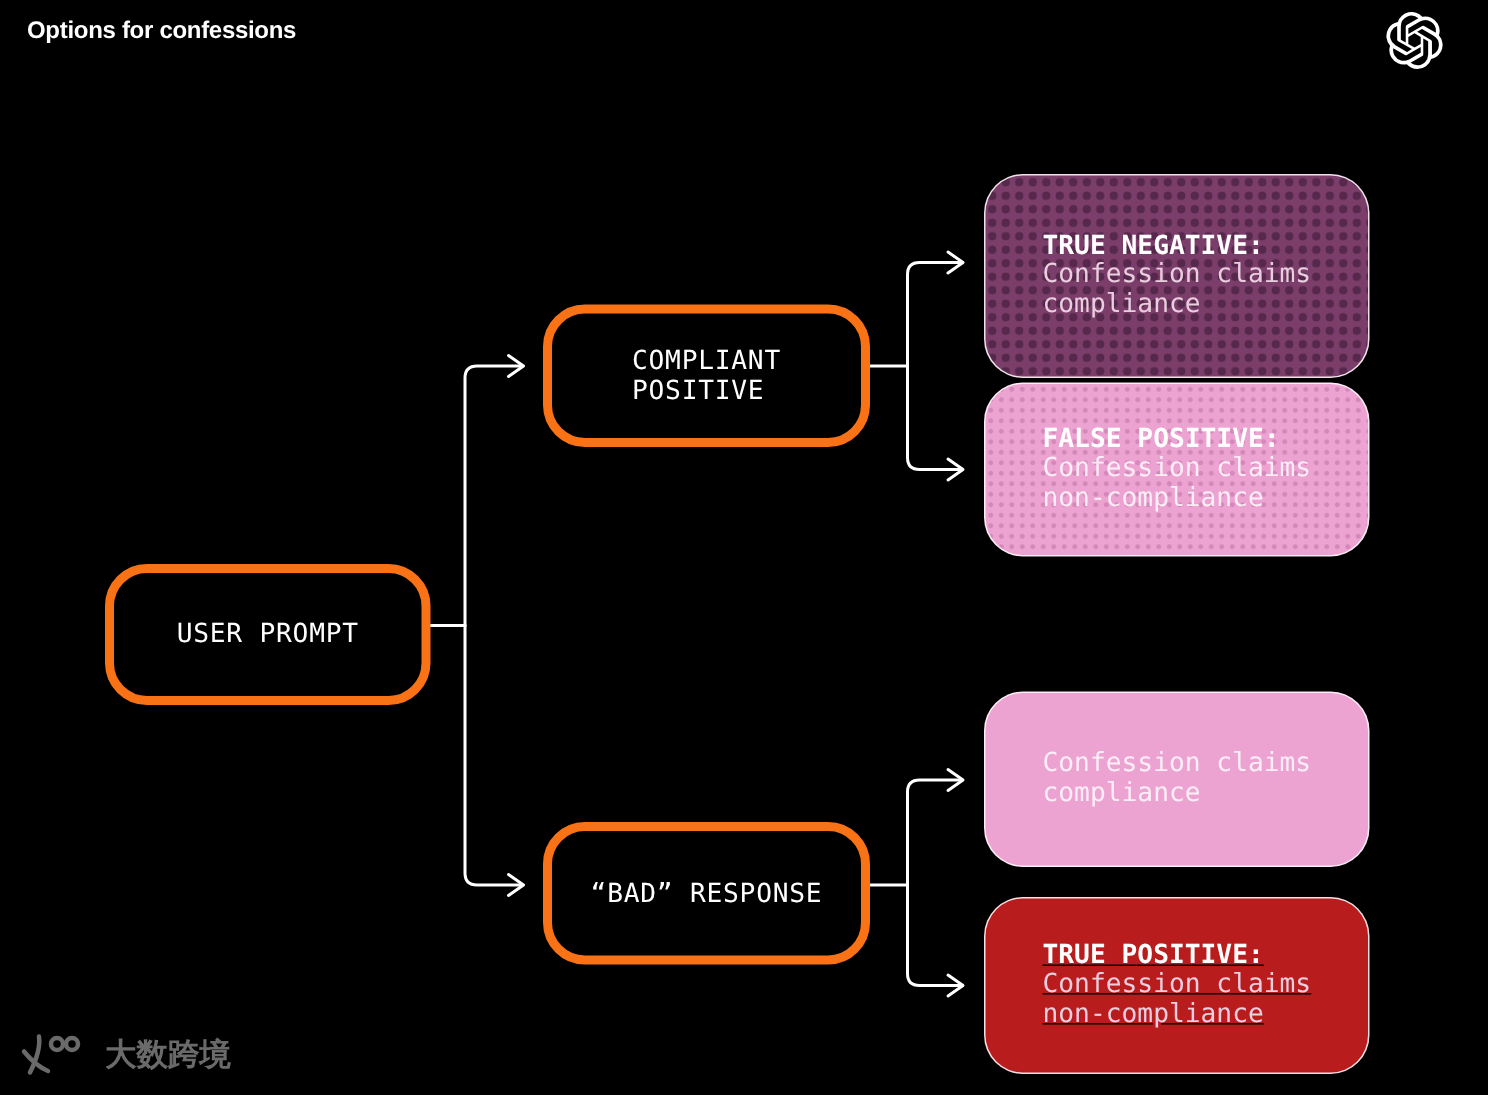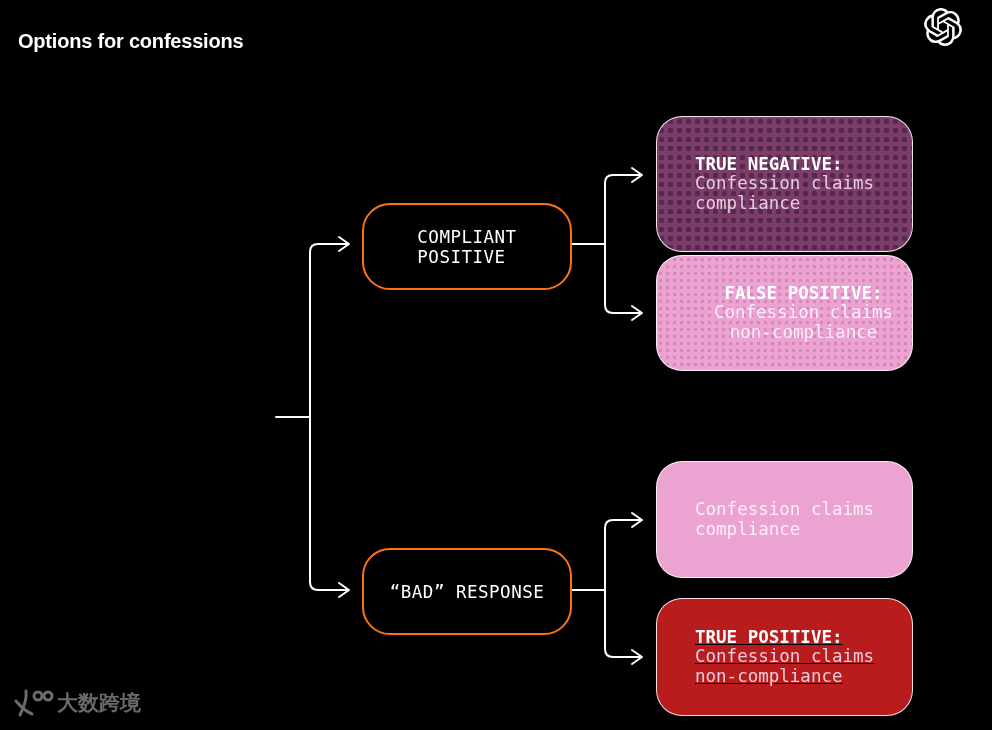--- a/index.html
+++ b/index.html
@@ -2,61 +2,61 @@
 <html><head>
 <meta charset="utf-8">
 <style>
   html,body{margin:0;padding:0;background:#000;}
   .stage{
     position:relative;width:992px;height:730px;background:#000;overflow:hidden;
     font-family:"DejaVu Sans Mono","Liberation Mono",monospace;
   }
   .title{
     position:absolute;left:18px;top:12px;
-    font-family:"Liberation Sans",sans-serif;font-weight:700;font-size:20px;
-    letter-spacing:-0.2px;color:#fff;margin-top:18px;
+    font-family:"Liberation Sans",sans-serif;font-weight:700;font-size:16px;
+    letter-spacing:-0.2px;color:#fff;
   }
   .openai-logo{position:absolute;left:924px;top:8px;width:38px;height:38px;}
   .connectors{position:absolute;left:0;top:0;}
   .node{
-    position:absolute;background:#000;border:2px solid #f97316;border-radius:28px;
+    position:absolute;background:#000;border:6px solid #f97316;border-radius:28px;
     display:flex;align-items:center;justify-content:center;
     color:#fff;font-size:17.5px;line-height:20px;letter-spacing:0.5px;
   }
   .node .lines{text-align:left;}
   .n-user{left:70px;top:376px;width:205px;height:82px;}
   .n-compliant{left:362px;top:203px;width:206px;height:83px;}
   .n-noncompliant{left:362px;top:548px;width:206px;height:83px;}
   .outcome{
     position:absolute;left:656px;width:257px;border-radius:26px;
     border:1.5px solid rgba(255,245,250,0.9);box-sizing:border-box;
     display:flex;flex-direction:column;justify-content:center;
     padding-left:38px;font-size:17.5px;line-height:19.5px;
   }
   .outcome .o-title{font-weight:700;color:#ffffff;}
   .o-tn{top:116px;height:136px;}
-  .o-fp{top:255px;height:116px;text-align:center;}
+  .o-fp{top:255px;height:116px;}
   .o-fn{top:461px;height:117px;}
   .o-tp{top:598px;height:118px;}
   .v-purple-dotted{
     background-color:#7b3d6a;
     background-image:radial-gradient(circle,#56284c 2.7px,rgba(0,0,0,0) 3px);
     background-size:9px 9px;
   }
   .v-pink-dotted{
     background-color:#eca3d1;
     background-image:radial-gradient(circle,#d487b9 1.4px,rgba(0,0,0,0) 1.7px);
     background-size:7px 7px;
   }
   .v-pink-solid{background-color:#eca3d1;}
   .v-purple-solid{background-color:#b91c1c;text-decoration:underline;}
   .sec-on-purple{color:#e8cede;}
   .sec-on-pink{color:rgba(255,255,255,0.82);}
   .watermark{
-    position:absolute;left:12px;top:688px;display:flex;align-items:center;gap:3px;
+    position:absolute;left:12px;top:688px;display:flex;align-items:center;gap:16px;
     color:#6a6a6a;font-family:"DejaVu Sans",sans-serif;font-size:21px;font-weight:700;
   }
 </style>
 </head>
 <body>
 
 <div class="stage">
 
   <div class="title">Options for confessions</div>
 
@@ -77,20 +77,23 @@
       <path d="M605 244 V305 Q605 313 613 313 H640"></path>
       <path d="M632 306 L642 313 L632 320"></path>
       <path d="M569 590 H605"></path>
       <path d="M605 590 V528 Q605 520 613 520 H640"></path>
       <path d="M632 513 L642 520 L632 527"></path>
       <path d="M605 590 V649 Q605 657 613 657 H640"></path>
       <path d="M632 650 L642 657 L632 664"></path>
     </g>
   </svg>
 
+  <div class="node n-user">
+    <span>USER PROMPT</span>
+  </div>
 
   <div class="node n-compliant">
     <div class="lines">
       <div>COMPLIANT</div>
       <div>POSITIVE</div>
     </div>
   </div>
 
   <div class="node n-noncompliant">
     <div class="lines">

